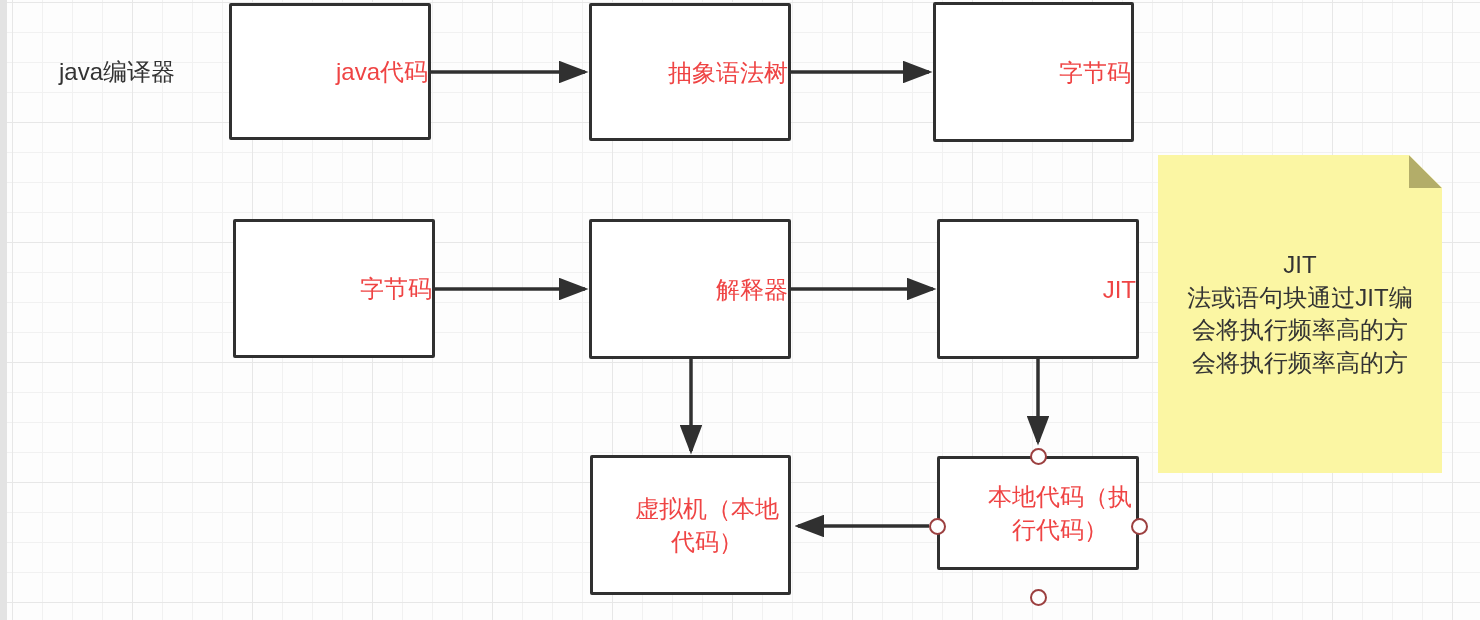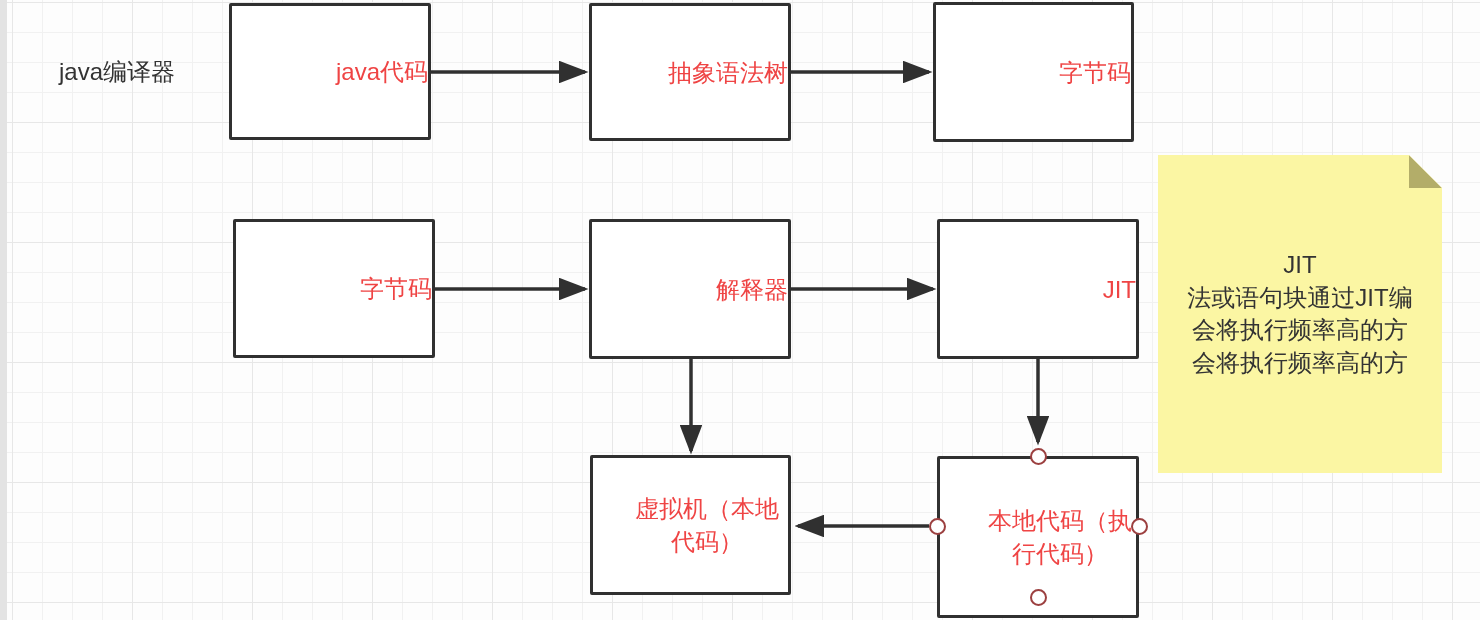--- a/index.html
+++ b/index.html
@@ -102,21 +102,21 @@
   </div>
 
   <div class="node" style="left:937px; top:219px; width:202px; height:140px;">
     <span class="wrap">JIT</span>
   </div>
 
   <div class="node" style="left:590px; top:455px; width:201px; height:140px;">
     <span class="wrap">虚拟机（本地代码）</span>
   </div>
 
-  <div class="node" style="left:937px; top:456px; width:202px; height:162px;padding-left:44px;">
+  <div class="node" style="left:937px; top:456px; width:202px; height:114px;padding-left:44px;">
     <span class="wrap">本地代码（执行代码）</span>
   </div>
 
   <div class="note">
     <div class="note-fold"></div>
     <div class="note-text">
       <div>JIT</div>
       <div>法或语句块通过JIT编</div>
       <div>会将执行频率高的方</div>
       <div>会将执行频率高的方</div>

